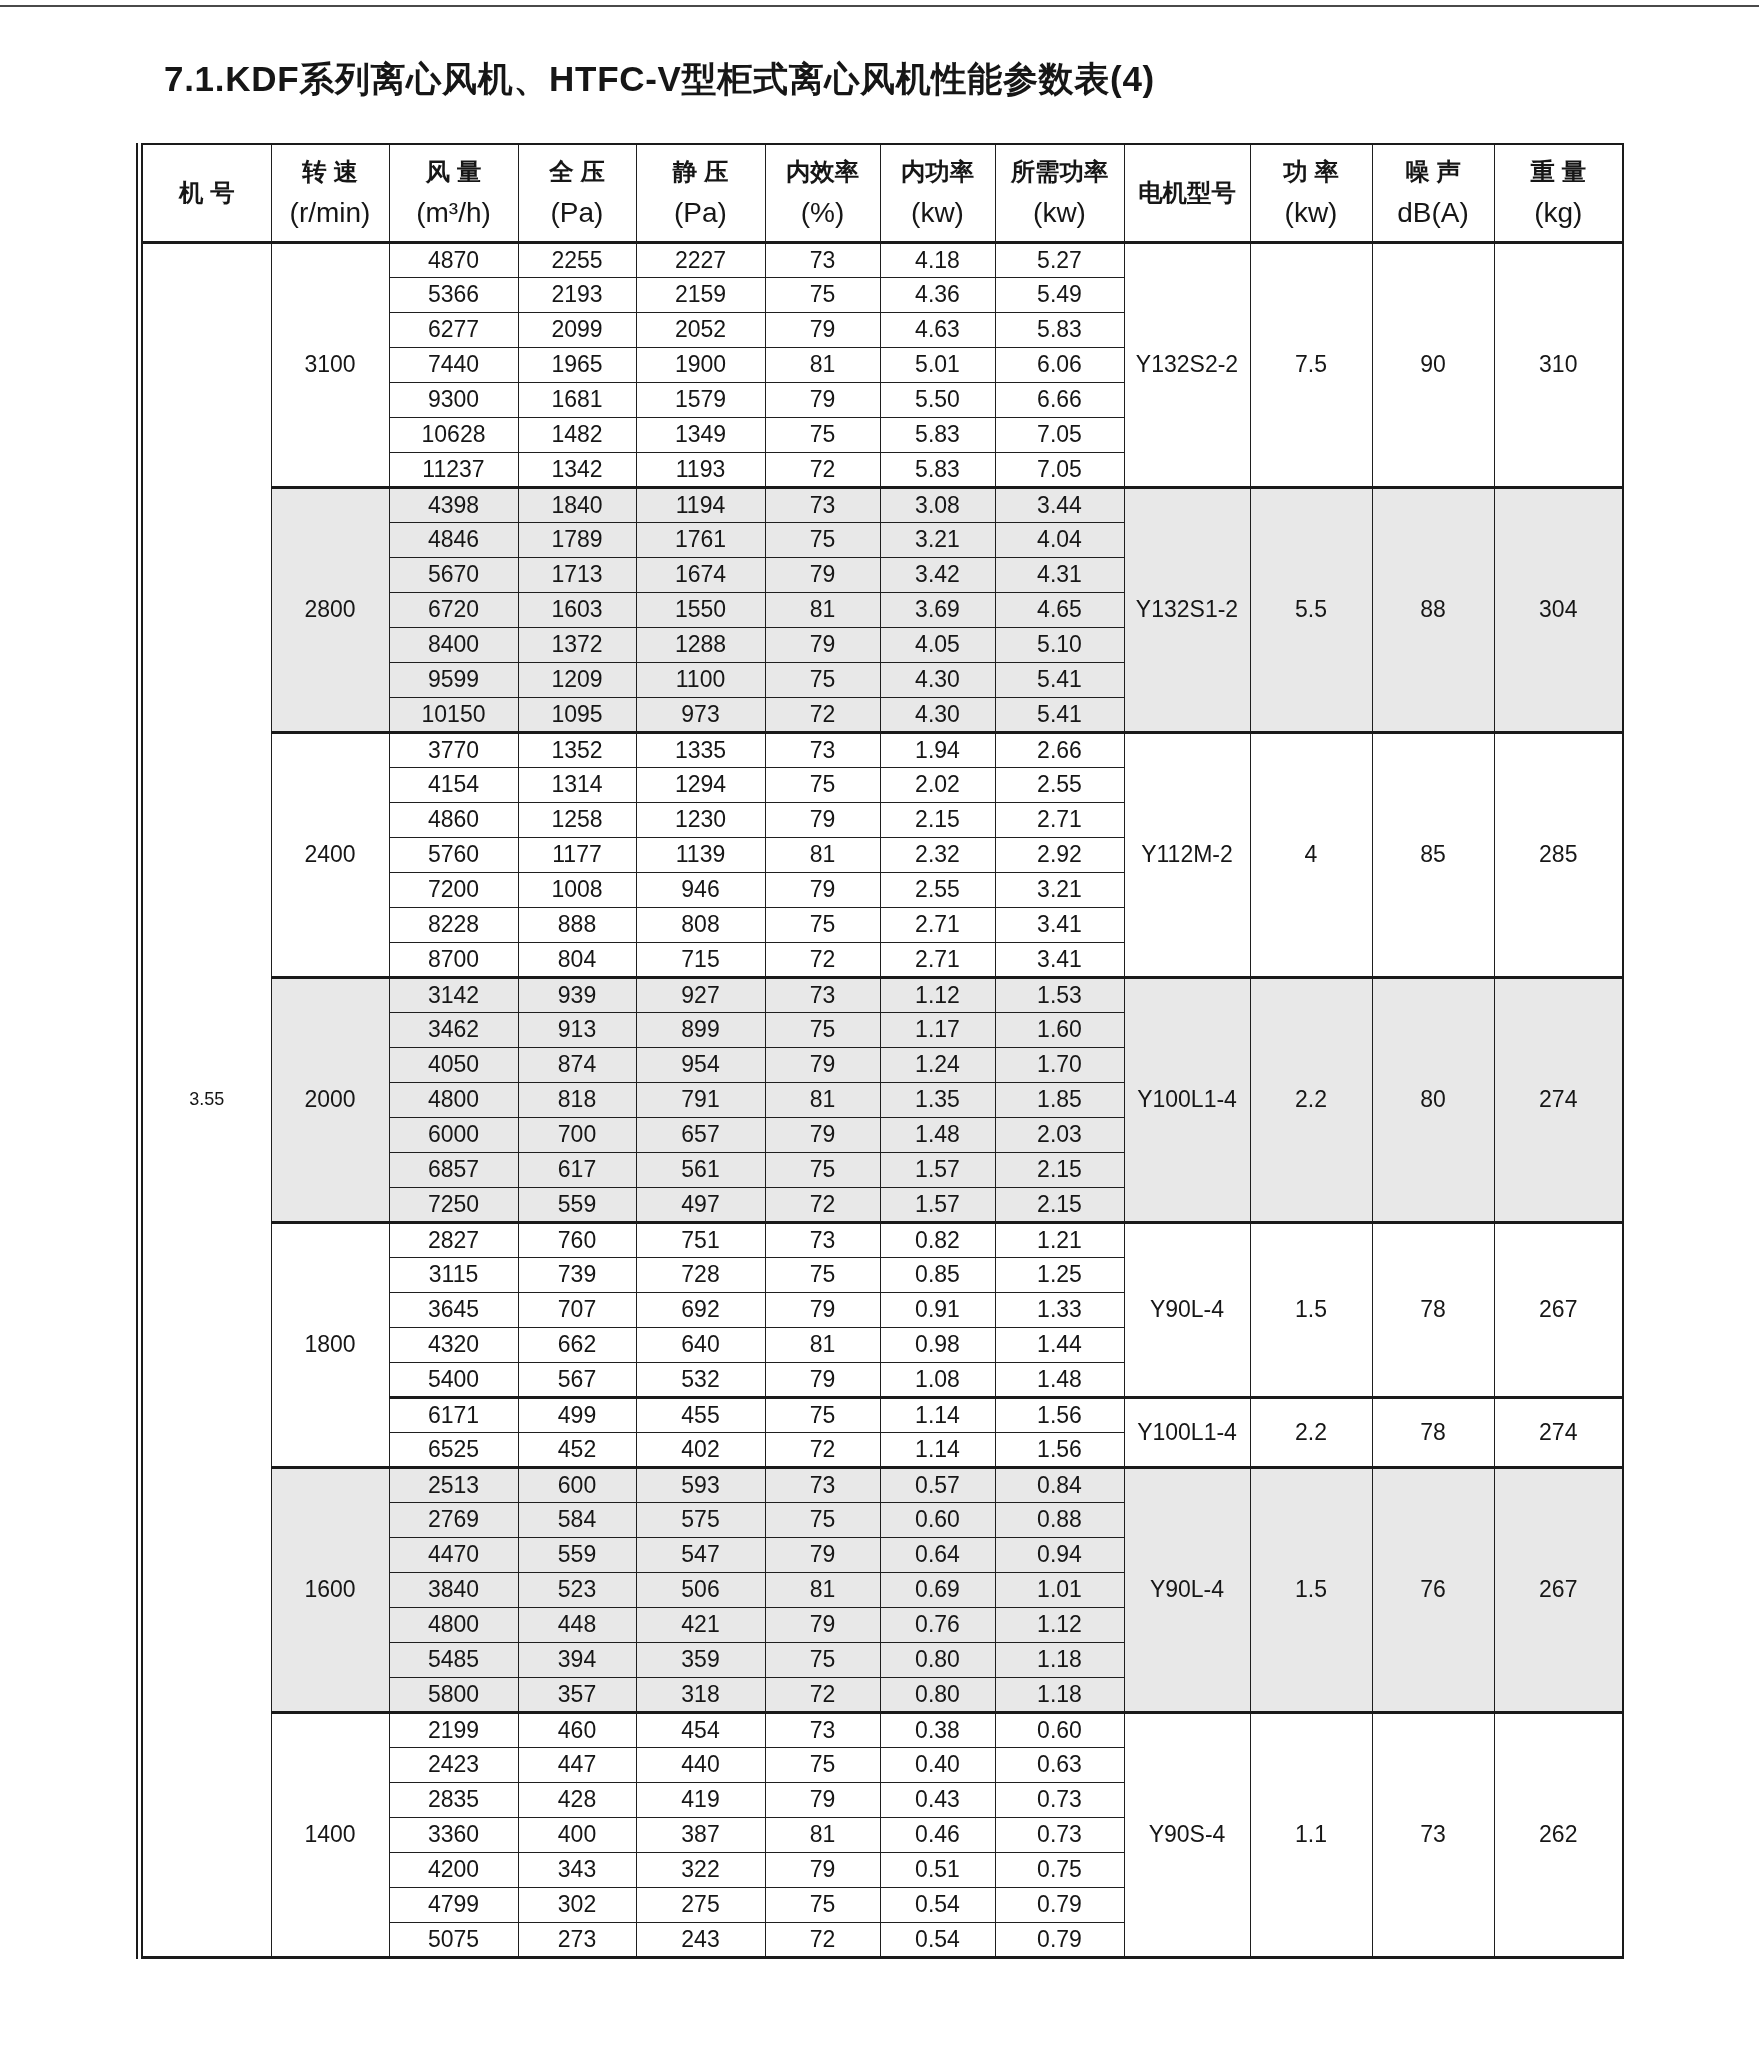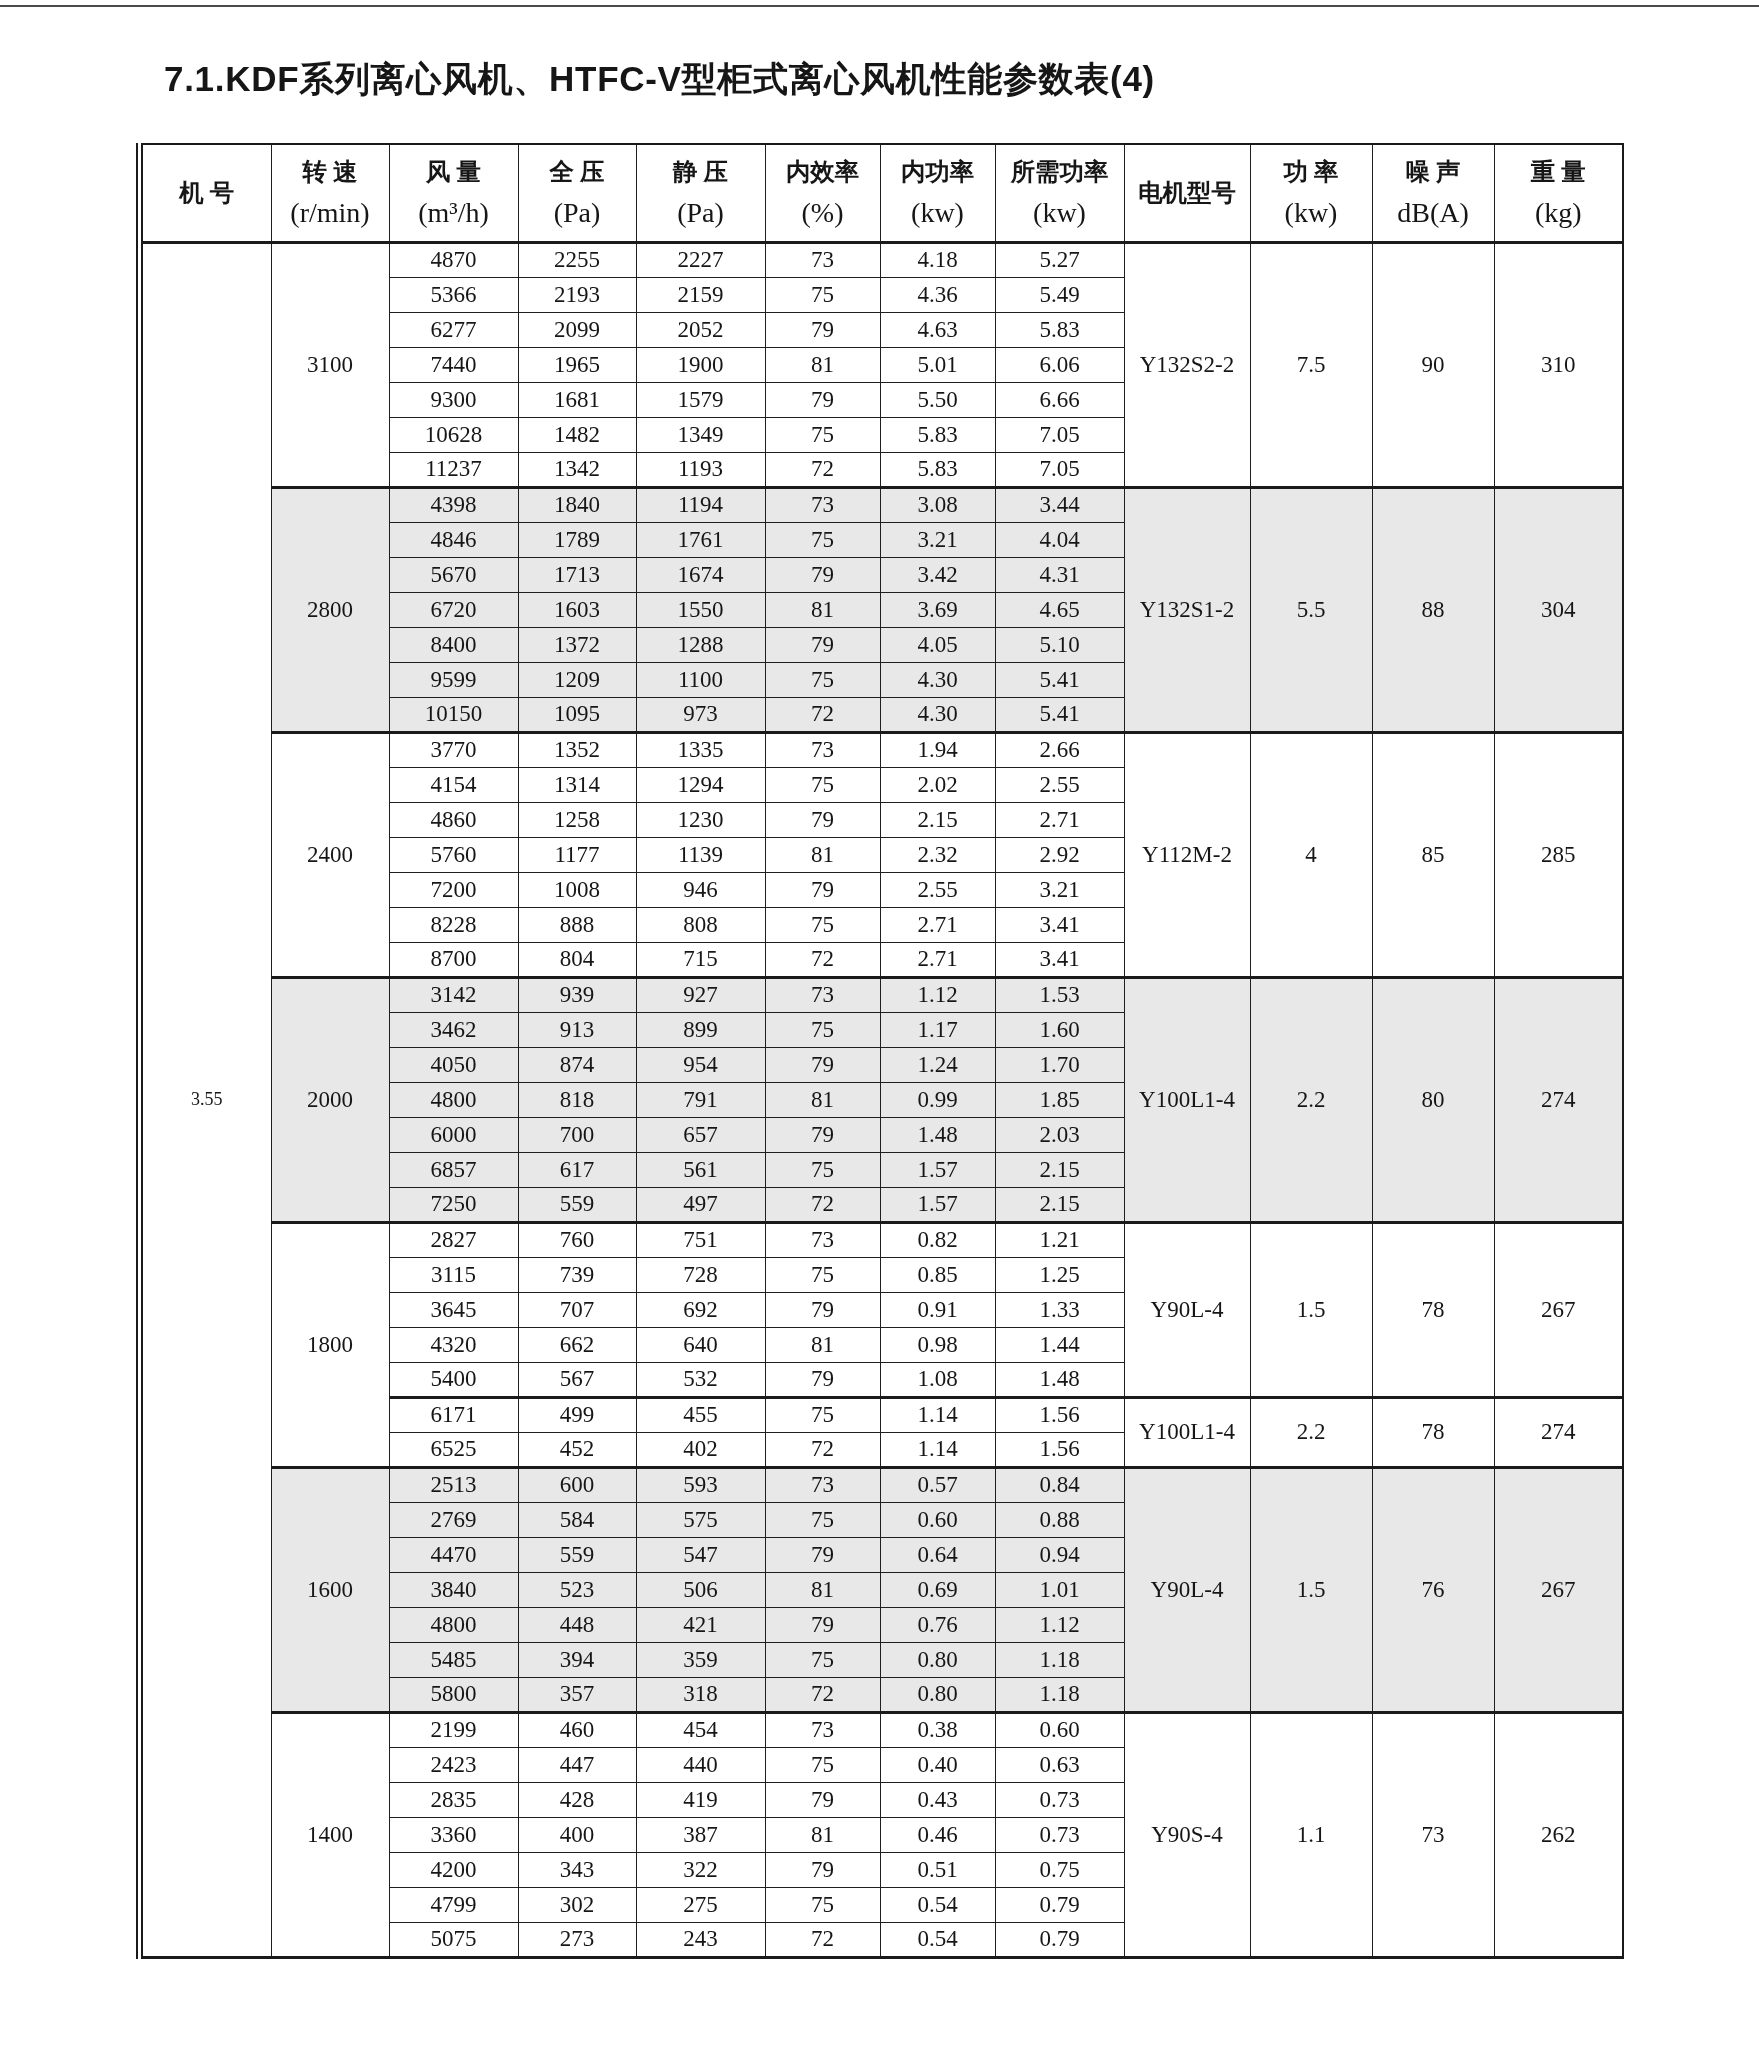--- a/index.html
+++ b/index.html
@@ -29,21 +29,20 @@
     position: absolute;
     left: 136px; top: 143px;
     border-left: 2.2px solid #1a1a1a;
     padding-left: 3px;
   }
   table {
     border-collapse: collapse;
     table-layout: fixed;
     border: 2.2px solid #1a1a1a;
     border-bottom-width: 3.7px;
-    font-family: Liberation Serif, serif;
   }
   col.c0  { width: 129px; }
   col.c1  { width: 118px; }
   col.c2  { width: 129px; }
   col.c3  { width: 118px; }
   col.c4  { width: 129px; }
   col.c5  { width: 115px; }
   col.c6  { width: 115px; }
   col.c7  { width: 129px; }
   col.c8  { width: 126px; }
@@ -363,21 +362,21 @@
             <td class="shaded">954</td>
             <td class="shaded">79</td>
             <td class="shaded">1.24</td>
             <td class="shaded">1.70</td>
           </tr>
           <tr>
             <td class="shaded">4800</td>
             <td class="shaded">818</td>
             <td class="shaded">791</td>
             <td class="shaded">81</td>
-            <td class="shaded">0.99</td>
+            <td class="shaded">1.35</td>
             <td class="shaded">1.85</td>
           </tr>
           <tr>
             <td class="shaded">6000</td>
             <td class="shaded">700</td>
             <td class="shaded">657</td>
             <td class="shaded">79</td>
             <td class="shaded">1.48</td>
             <td class="shaded">2.03</td>
           </tr>

